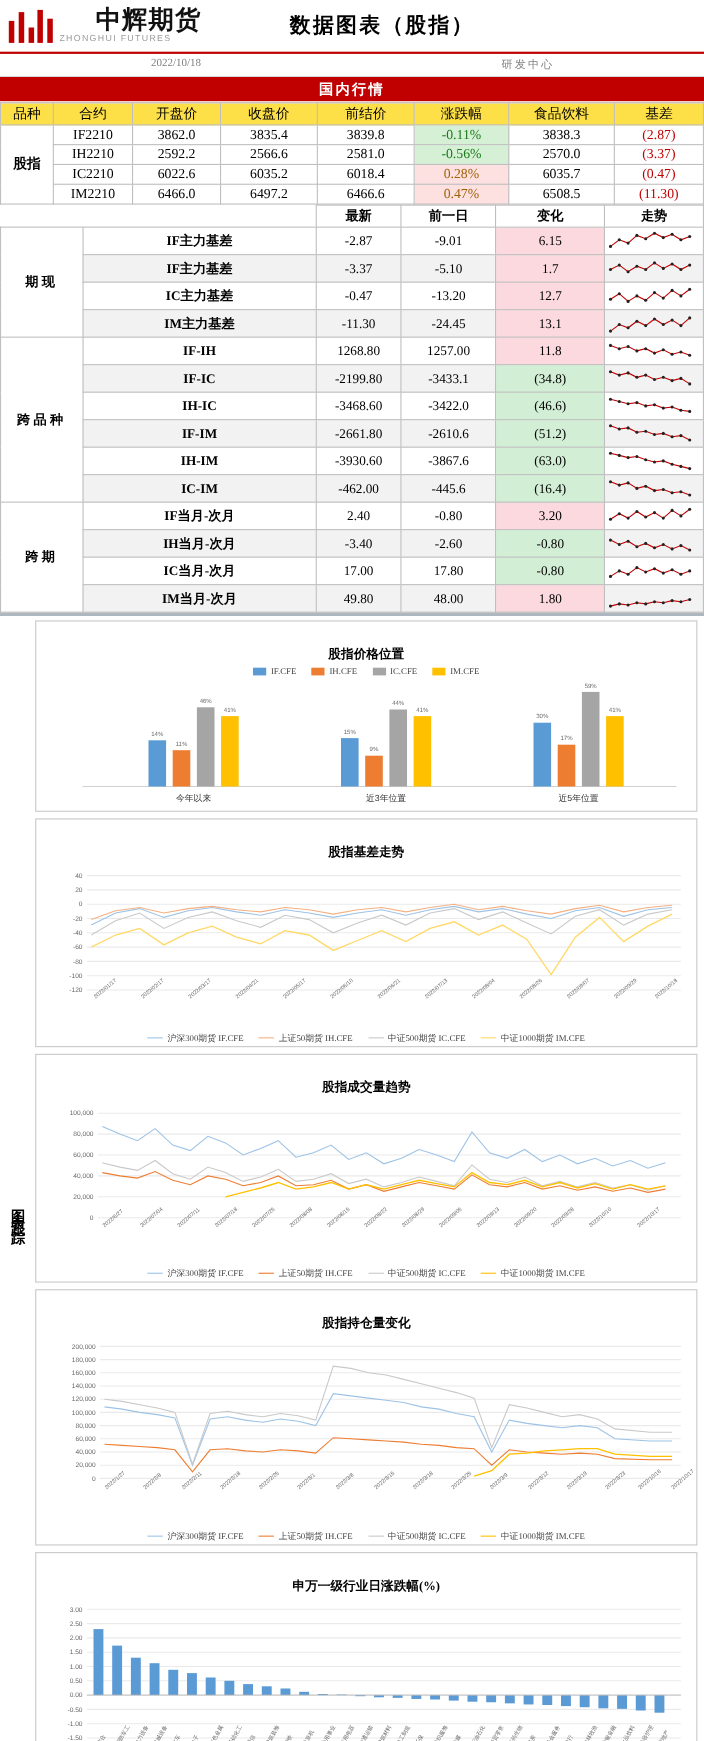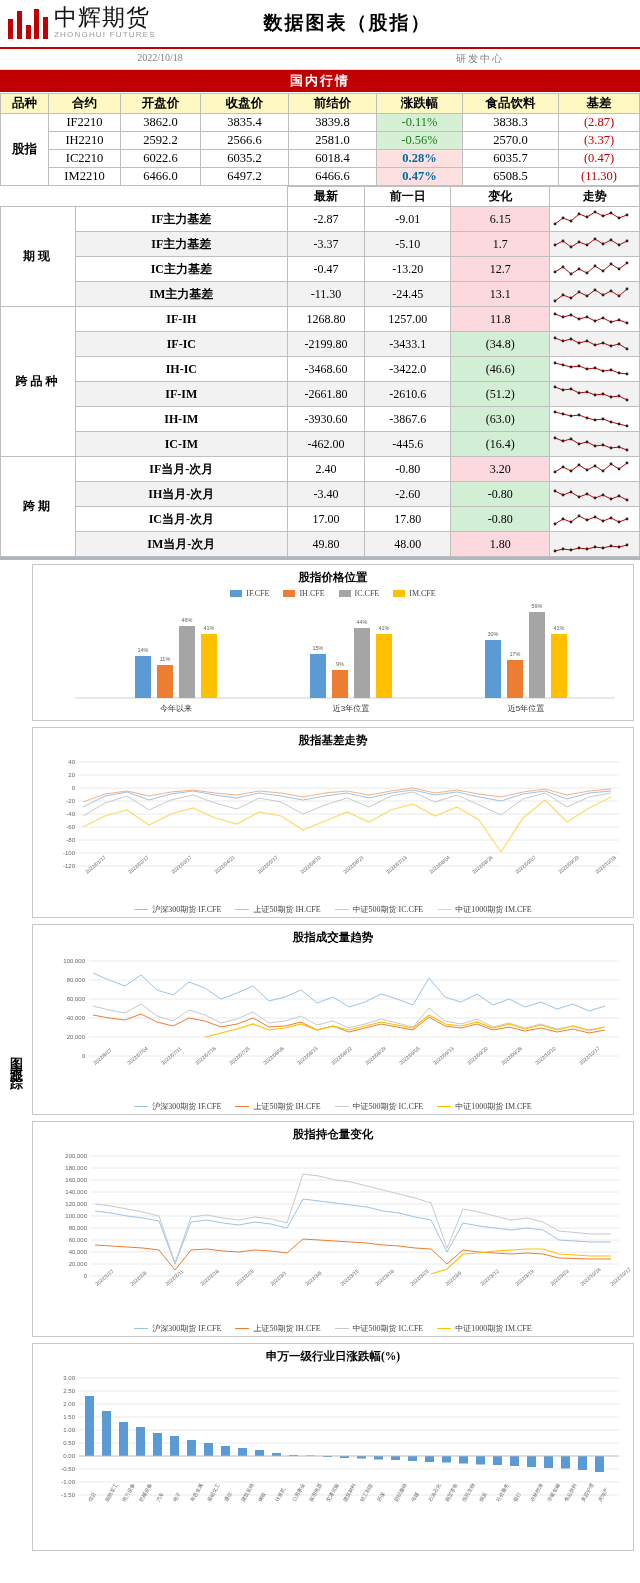--- a/index.html
+++ b/index.html
@@ -25,23 +25,24 @@
   }
   .logo-mark i {
     display: block; width: 5px; background: #c00000;
   }
   .logo-mark i:nth-child(1) { height: 20px; }
   .logo-mark i:nth-child(2) { height: 28px; }
   .logo-mark i:nth-child(3) { height: 14px; }
   .logo-mark i:nth-child(4) { height: 30px; }
   .logo-mark i:nth-child(5) { height: 22px; }
   .logo-text-cn {
-    font-size: 23px; font-weight: normal; letter-spacing: 1px;
+    font-size: 23px; font-weight: bold; letter-spacing: 1px;
     font-family: "Liberation Serif", serif; color: #111;
     line-height: 1.05;
+    margin-left: 33px;
   }
   .logo-text-en {
     font-size: 8px; color: #9a9a9a; letter-spacing: 1.2px;
     font-family: "Liberation Sans", sans-serif;
   }
   .header-title {
     flex: 1; text-align: center; font-size: 19px; font-weight: bold;
     letter-spacing: 2px;
   }
   .header-spacer { width: 120px; }
@@ -61,25 +62,25 @@
   }
 
   
   table { border-collapse: collapse; width: 100%; }
   .quote-table td, .quote-table th {
     border: 1px solid #bfbfbf;
     font-size: 12.5px; text-align: center; padding: 1px 2px;
     font-family: "Liberation Serif", serif;
   }
   .quote-table th {
-    font-weight: bold; background: #fef9c3;
+    font-weight: normal; background: #fde047;
   }
   .q-red { color: #c00000; }
   .q-green-bg { background: #d6f0d6; color: #1a7a1a; }
-  .q-red-bg { background: #fde0e0; color: #0369a1; font-weight: bold; }
+  .q-red-bg { background: #fde0e0; color: #a16207; }
   .vcat { font-weight: bold; font-size: 13px; }
 
   
   .spread-table td, .spread-table th {
     border: 1px solid #bfbfbf; font-size: 12px; padding: 1px 3px;
     text-align: center;
   }
   .spread-table th { font-weight: bold; }
   .sp-label { text-align: right; font-weight: bold; padding-right: 10px; width: 230px;}
   .sp-cat { font-weight: bold; font-size: 13px; width: 80px; letter-spacing: 3px; margin-left: 25px;}
@@ -95,21 +96,21 @@
     display: flex; align-items: center; justify-content: center;
     background: #fff;
   }
   .chart-side span {
     writing-mode: vertical-rl; font-size: 13px; font-weight: bold;
     letter-spacing: 6px;
   }
   .chart-col { flex: 1; }
   .chart-box {
     border: 1px solid #c8c8c8; margin: 4px 6px 6px 0; background: #fff;
-    padding: 3px 2px 2px 2px;
+    padding: 20px 2px 2px 2px;
   }
   .chart-title {
     text-align: center; font-size: 11.5px; font-weight: bold; margin: 2px 0 4px;
   }
   .legend {
     display: flex; justify-content: center; gap: 14px; flex-wrap: wrap;
     font-size: 8px; color: #444; margin-top: 2px;
   }
   .legend .li { display: flex; align-items: center; gap: 4px; }
   .legend .sw { width: 12px; height: 7px; display: inline-block; }

